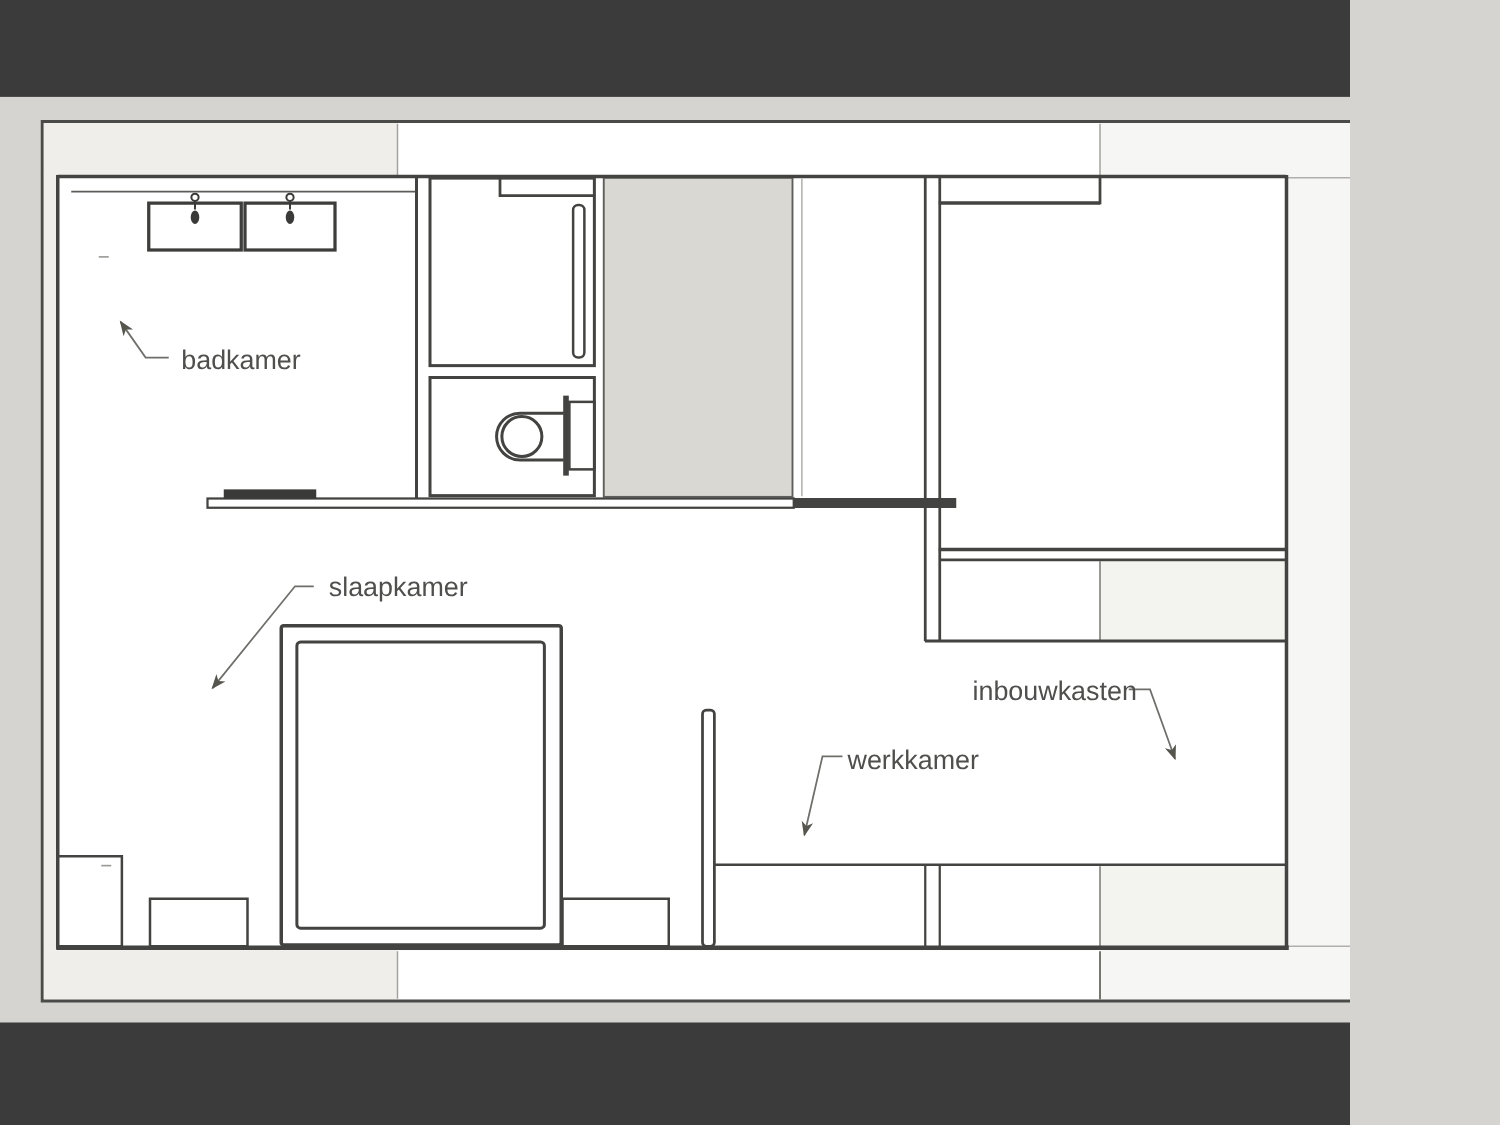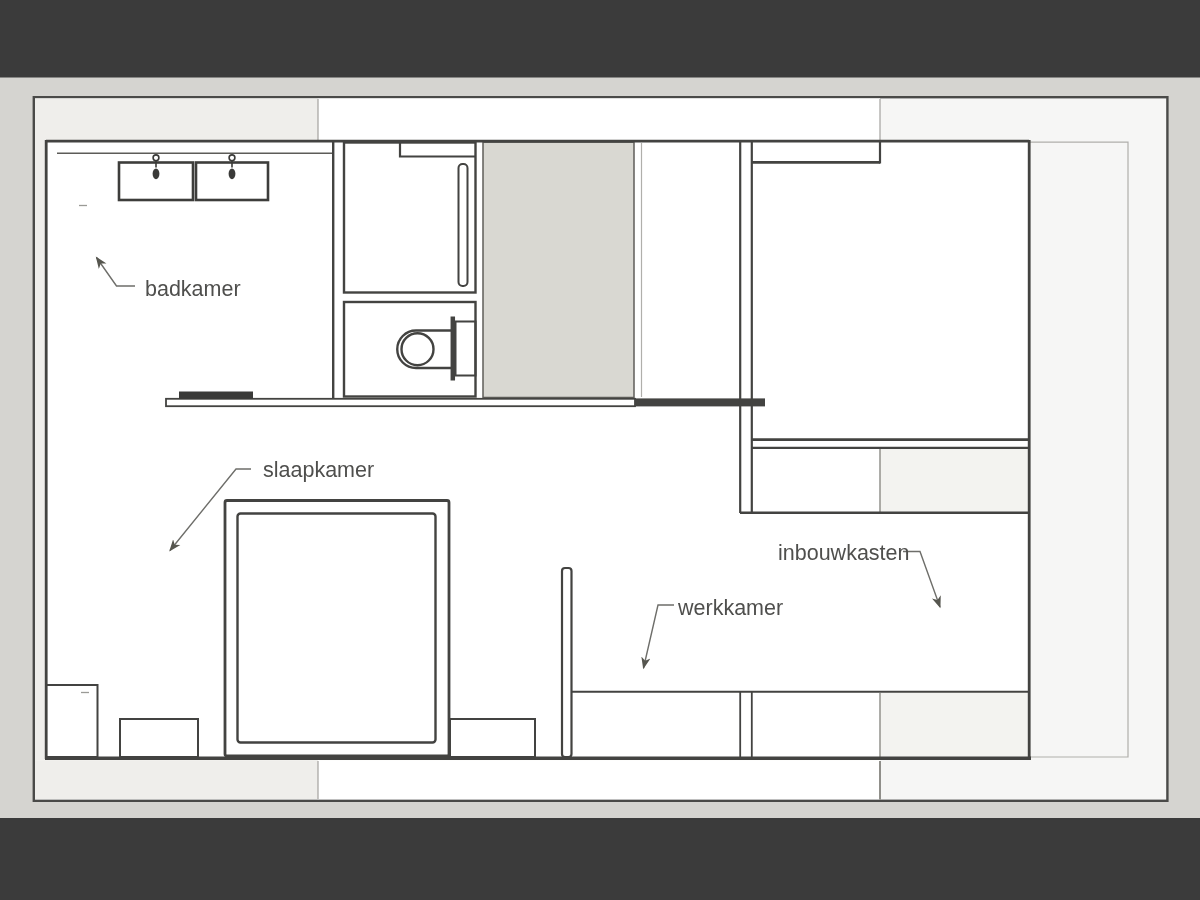--- a/index.html
+++ b/index.html
@@ -1,16 +1,16 @@
 <!DOCTYPE html>
 <html><head>
 <meta charset="utf-8">
 <style>
   html,body{margin:0;padding:0;background:#d5d4d0;}
-  .stage{position:relative;width:1200px;height:900px;overflow:hidden;background:#d5d4d0;
+  .stage{position:relative;width:1080px;height:900px;overflow:hidden;background:#d5d4d0;
          font-family:"Liberation Sans", sans-serif;}
   svg{display:block;}
   .lbl{font-family:"Liberation Sans", sans-serif;font-size:21.5px;fill:#4f4f4d;}
   .wall{stroke:#434341;fill:none;}
   .leader{stroke:#6e6e6a;stroke-width:1.4;fill:none;}
   .faint{stroke:#b0afab;stroke-width:1.2;fill:none;}
   .div{stroke:#a3a29e;stroke-width:1.2;fill:none;}
 </style>
 </head>
 <body>

